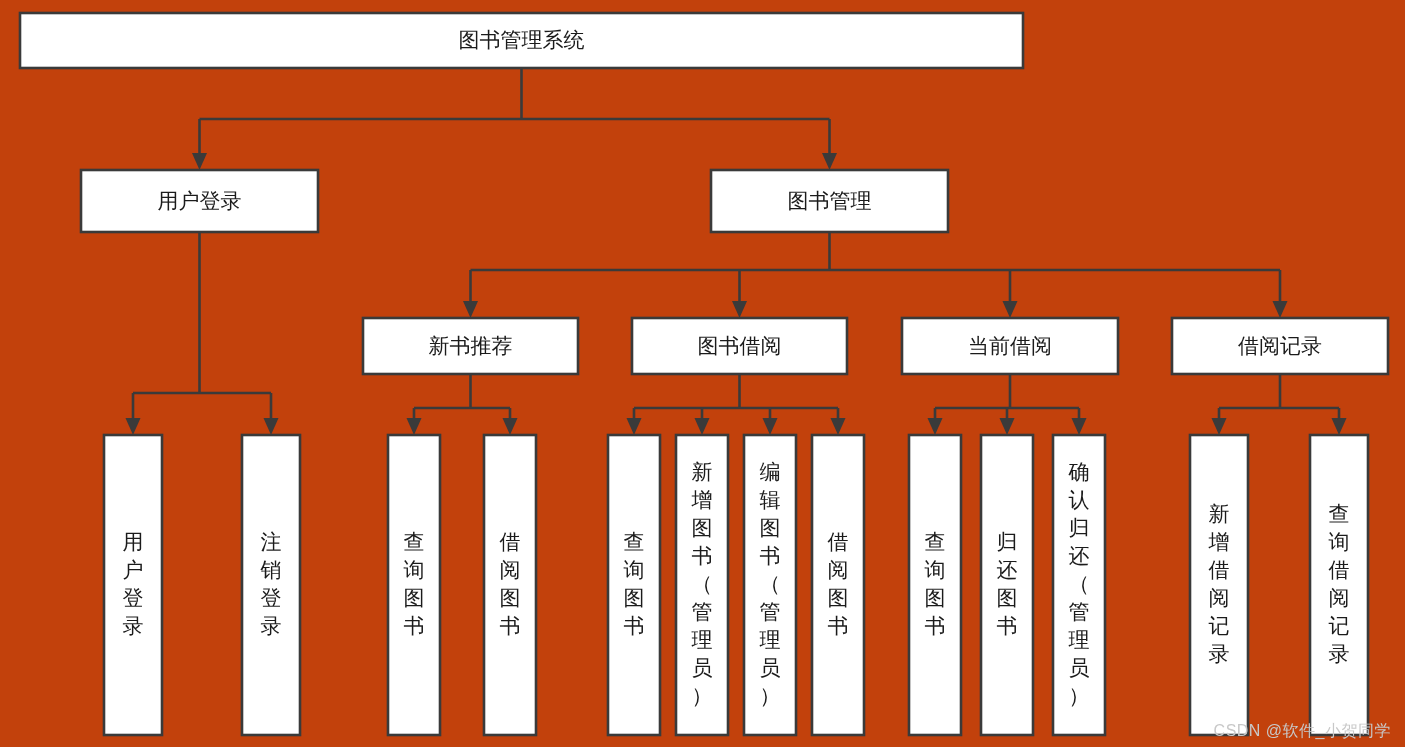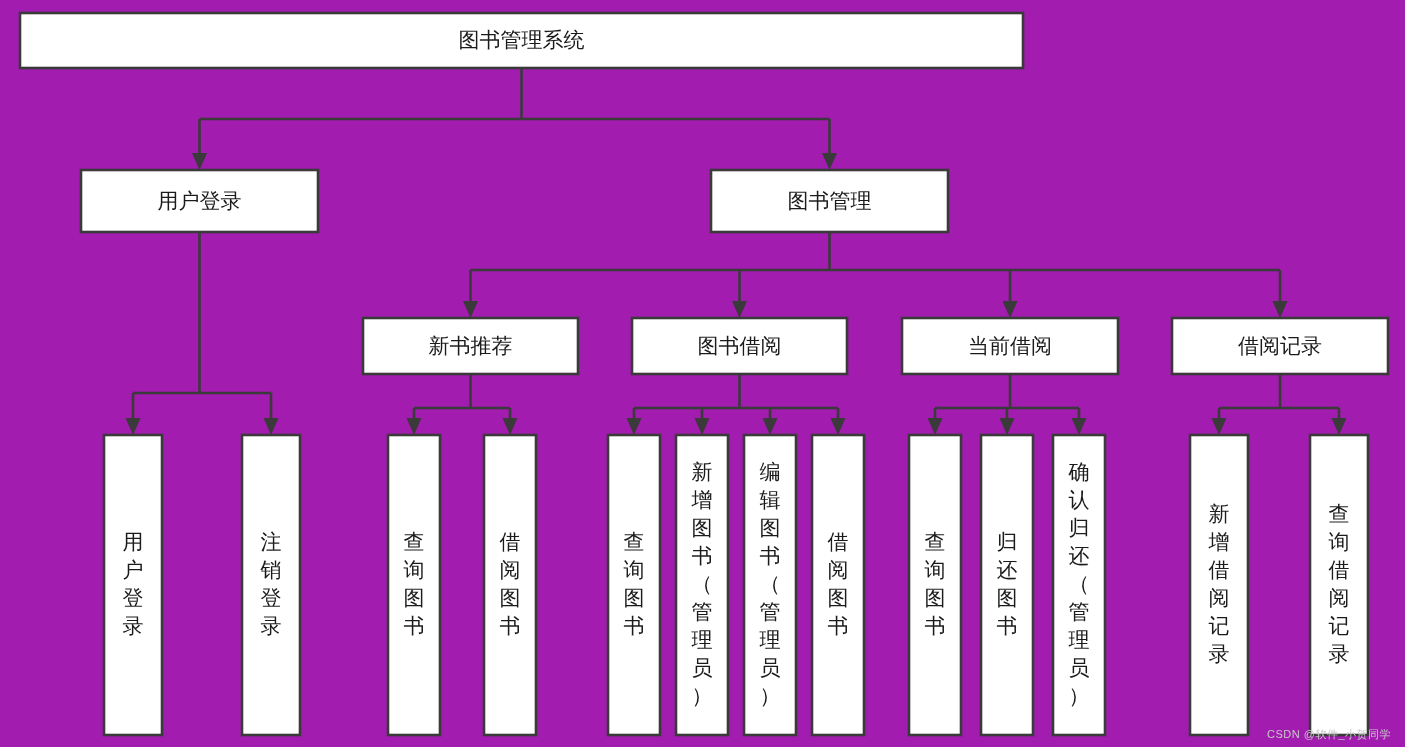--- a/index.html
+++ b/index.html
@@ -10,21 +10,21 @@
   body {
     width: 1405px;
     height: 747px;
     font-family: "Liberation Sans", "DejaVu Sans", sans-serif;
     overflow: hidden;
   }
   #diagram-root {
     position: relative;
     width: 1405px;
     height: 747px;
-    background: #a21caf;
+    background: #c2410c;
   }
   svg.flow-canvas {
     position: absolute;
     left: 0;
     top: 0;
     width: 1405px;
     height: 747px;
     display: block;
   }
   .node-box {
@@ -55,21 +55,21 @@
     font-family: "Liberation Sans", "DejaVu Sans", sans-serif;
     font-size: 21px;
     text-anchor: middle;
     dominant-baseline: middle;
   }
   .watermark {
     position: absolute;
     right: 14px;
     bottom: 5px;
     color: #c8c8c8;
-    font-size: 11px;
+    font-size: 16px;
     font-family: "Liberation Sans", "DejaVu Sans", sans-serif;
     letter-spacing: 0.5px;
     white-space: nowrap;
     user-select: none;
   }
 </style>
 </head>
 <body>
 
 <div id="diagram-root">

